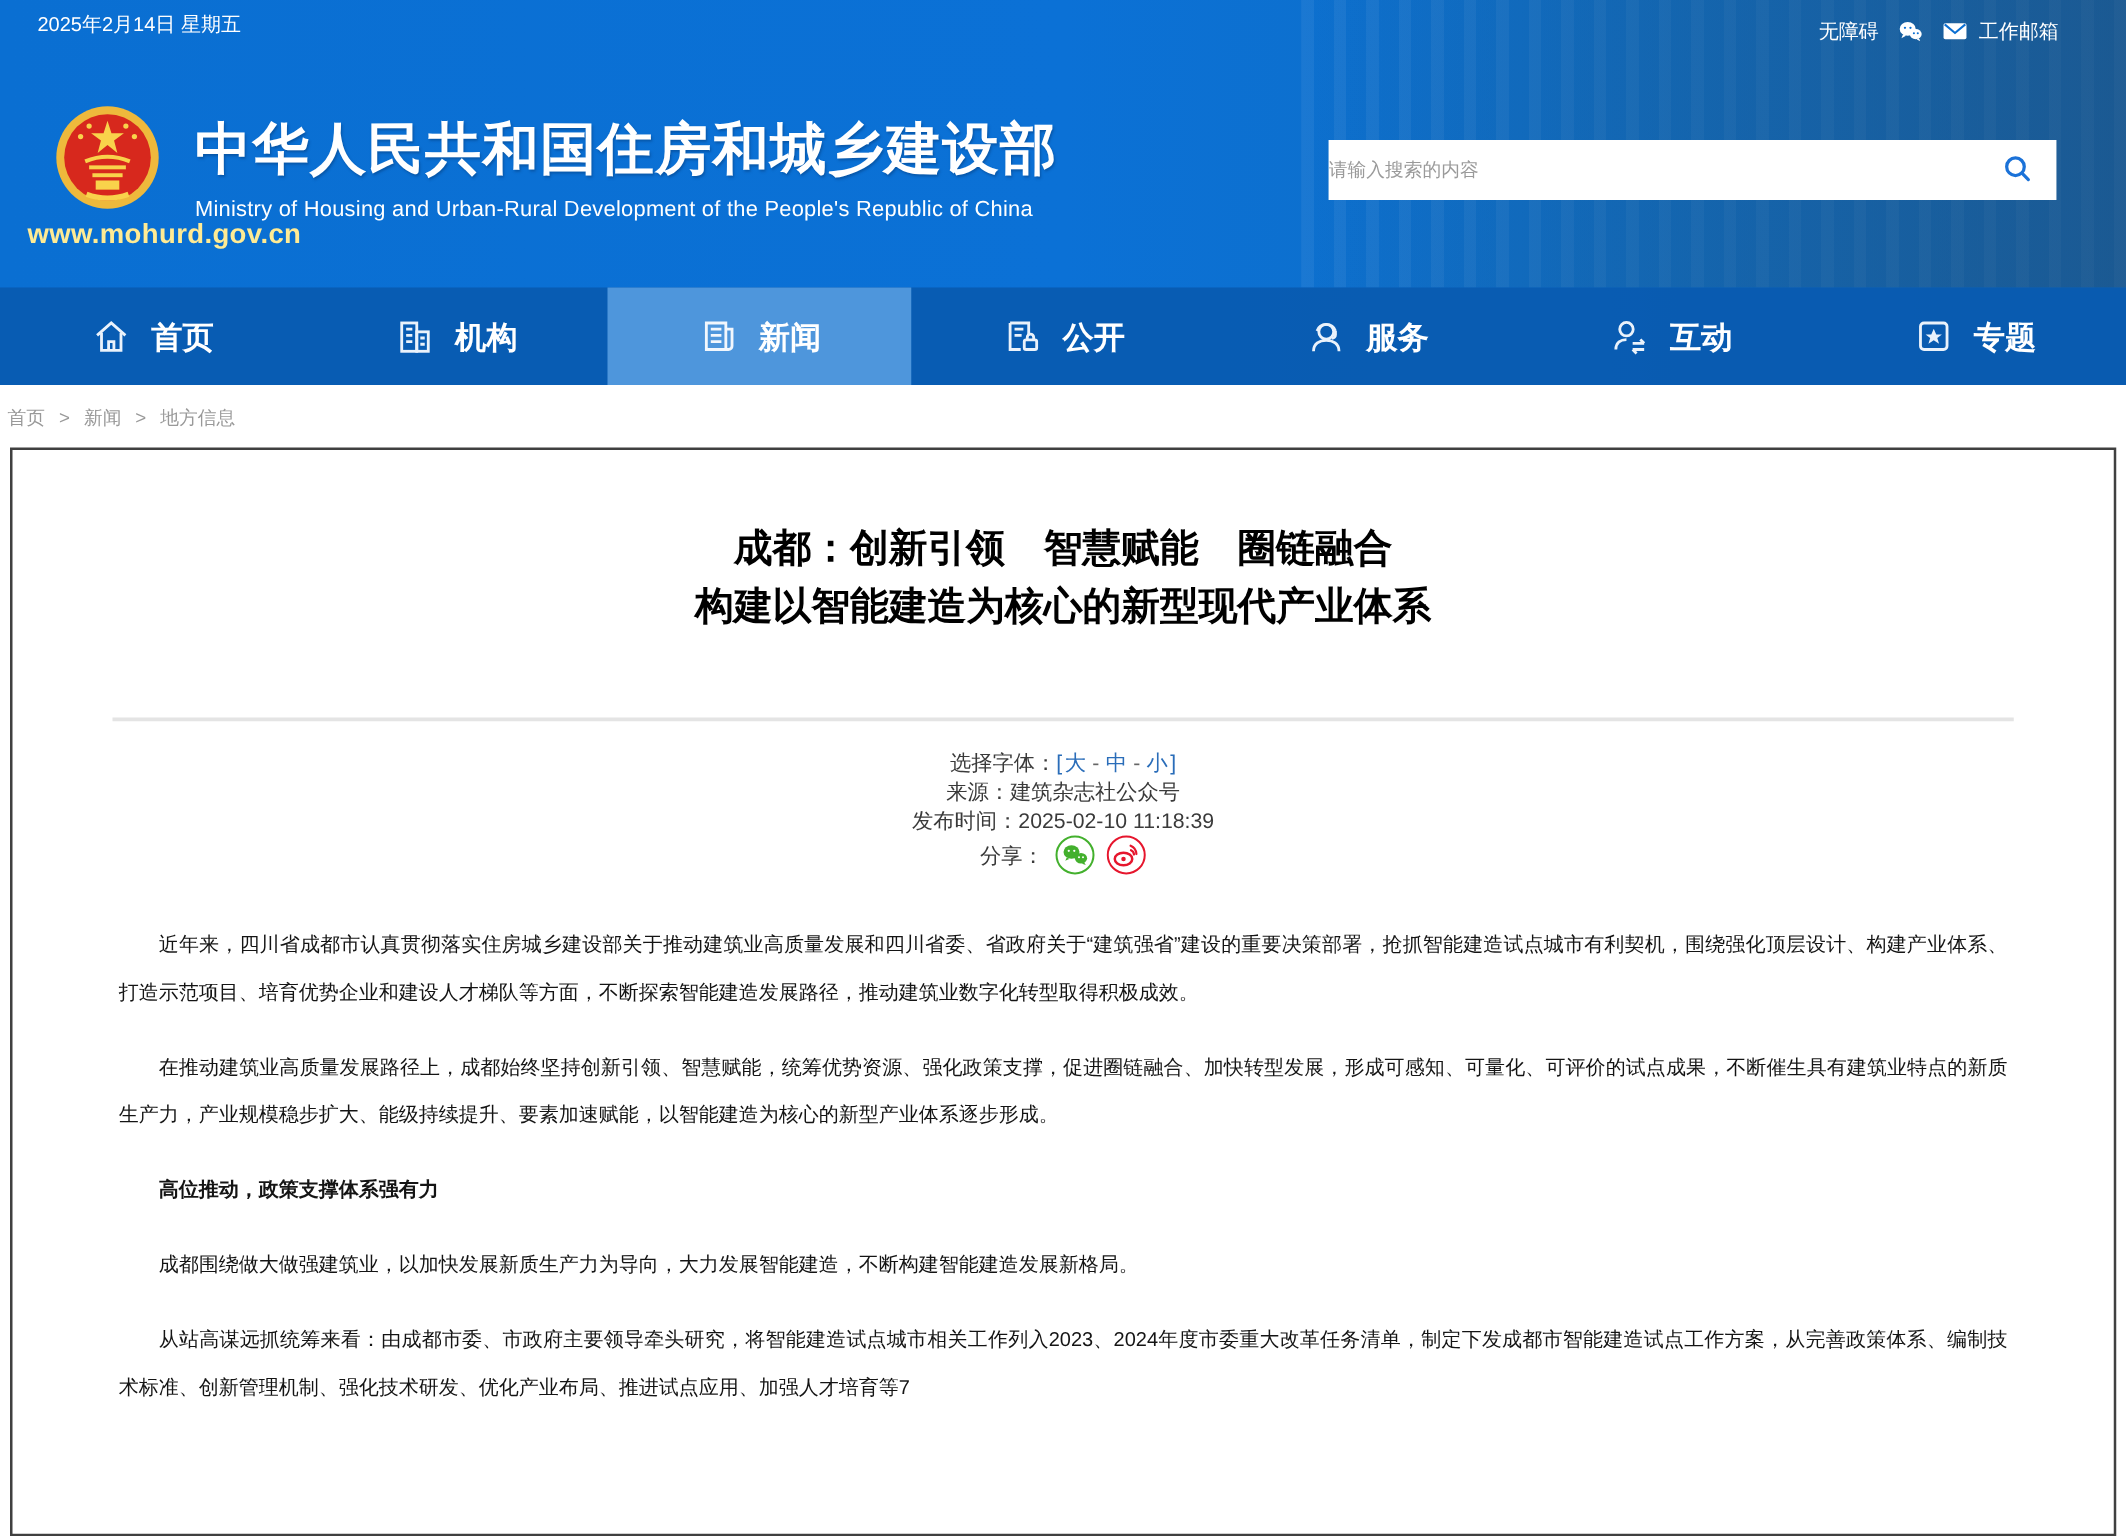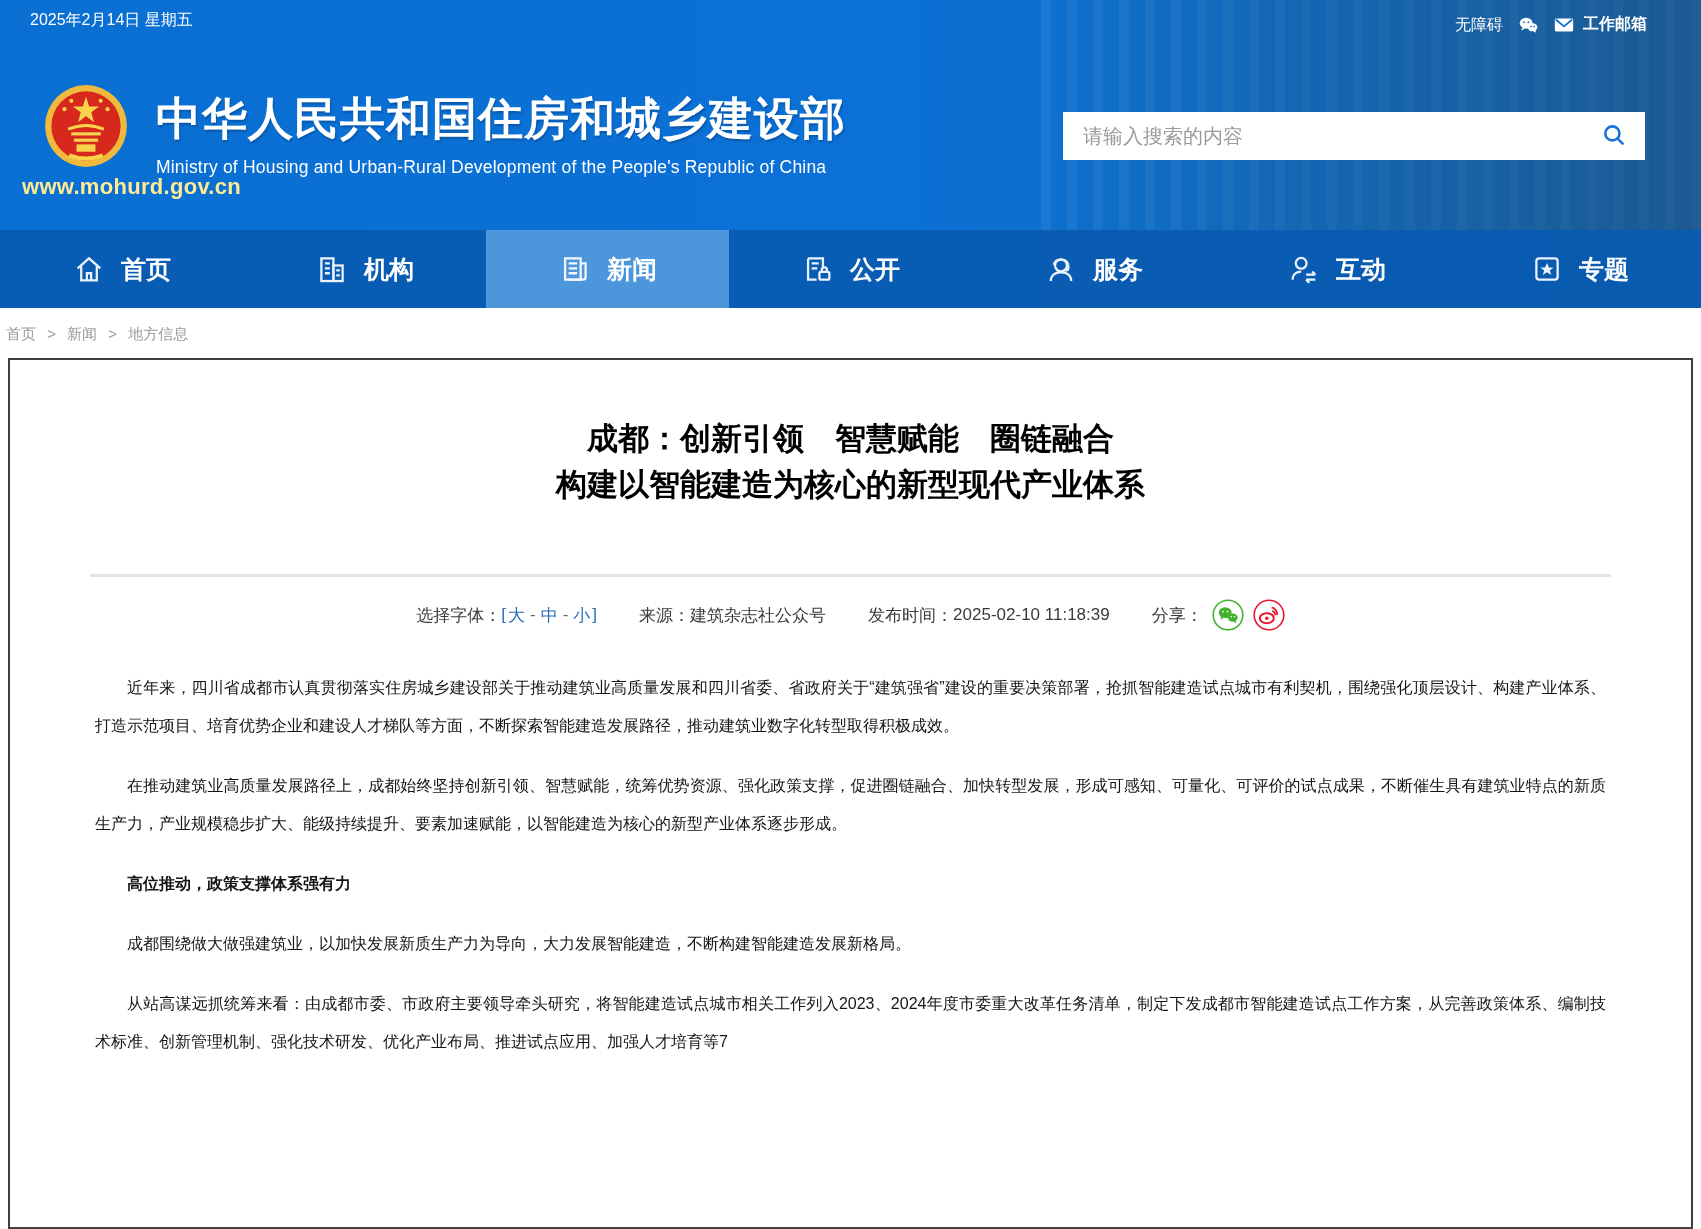--- a/index.html
+++ b/index.html
@@ -11,33 +11,33 @@
     background:linear-gradient(90deg,#0a6fd2 0%, #0b71d6 50%, #0e6fc9 72%, #1567ad 100%); }
   .header-photo { position:absolute; top:0; right:0; width:660px; height:230px; pointer-events:none;
     background:
       linear-gradient(90deg, rgba(10,112,212,0) 0%, rgba(25,92,152,.45) 45%, rgba(32,78,124,.55) 100%),
       repeating-linear-gradient(90deg, rgba(255,255,255,.06) 0 10px, rgba(0,0,0,0) 10px 26px); }
   .topbar { position:absolute; top:0; left:0; right:0; height:40px; padding:10px 54px 0 30px;
     display:flex; justify-content:space-between; color:#fff; font-size:16px; z-index:3; }
   .topbar-right { display:flex; align-items:center; gap:14px; }
   .topbar-right a { color:#fff; text-decoration:none; cursor:pointer; }
   .tb-icon { width:22px; height:22px; display:inline-block; vertical-align:middle; }
-  .mail-link { display:flex; gap:8px;font-weight:bold; }
+  .mail-link { display:flex; align-items:center; gap:8px; }
 
   .emblem { position:absolute; left:44px; top:84px; width:84px; height:84px; z-index:2; }
   .site-url { position:absolute; left:22px; top:174px; width:150px; z-index:2;
     color:#ffeb94; font-weight:bold; font-size:22px; letter-spacing:.3px; }
   .brand-titles { position:absolute; left:156px; top:94px; z-index:2; color:#fff; }
   .site-name { font-size:45px; font-weight:bold; letter-spacing:1px; line-height:1.1;
     text-shadow:1px 2px 2px rgba(0,40,90,.35); }
   .site-name-en { margin-top:13px; font-size:17.5px; font-weight:normal; letter-spacing:.2px; }
 
   .search-box { position:absolute; right:56px; top:112px; width:582px; height:48px;
     background:#fff; display:flex; align-items:stretch; z-index:3; }
-  .search-box input { flex:1; border:none; outline:none; padding-left:20px; font-size:20px;
+  .search-box input { flex:1; border:none; outline:none; font-size:15px;
     color:#a21caf; font-family:inherit; }
   .search-box input::placeholder { color:#9a9a9a; }
   .search-btn { width:62px; border:none; background:#fff; cursor:pointer;
     display:flex; align-items:center; justify-content:center; }
 
   
   .nav { position:absolute; left:0; bottom:0; width:100%; height:78px; display:flex;
     background:rgba(9,90,176,.92); z-index:2; }
   .nav-item { flex:1; display:flex; align-items:center; justify-content:center; gap:15px;
     color:#fff; font-size:25px; font-weight:bold; cursor:pointer; }
@@ -49,21 +49,21 @@
   .breadcrumb a { color:#999; text-decoration:none; cursor:pointer; }
   .crumb-sep { margin:0 7px; color:#999; }
 
   
   .content-box { position:absolute; left:8px; top:358px; width:1685px; height:871px;
     border:2px solid #404040; background:#fff; overflow:hidden; }
   .article-title { margin-top:56px; text-align:center; font-size:31px; font-weight:bold;
     color:#000; line-height:46px; }
   .divider { margin:66px 80px 0; border:none; border-top:3px solid #e4e4e4; }
   .meta-row { margin-top:22px; display:flex; justify-content:center; align-items:center;
-    font-size:17px; color:#3a3a3a; }
+    font-size:17px; color:#3a3a3a;flex-direction:column; }
   .meta-group { display:flex; align-items:center; margin:0 21px; }
   .font-opt { color:#2a6db9; cursor:pointer; margin:0 2px; }
   .meta-dash { color:#666; margin:0 3px; }
   .meta-bracket { color:#2a6db9; }
   .share-icon { width:32px; height:32px; margin-left:9px; cursor:pointer; display:block; }
 
   .article-body { margin:38px 85px 0; font-size:16px; line-height:38px; color:#141414;
     text-align:justify; }
   .article-body p { text-indent:2em; margin-bottom:22px; }
   .article-body p.subhead { font-weight:bold; margin-bottom:22px; }

